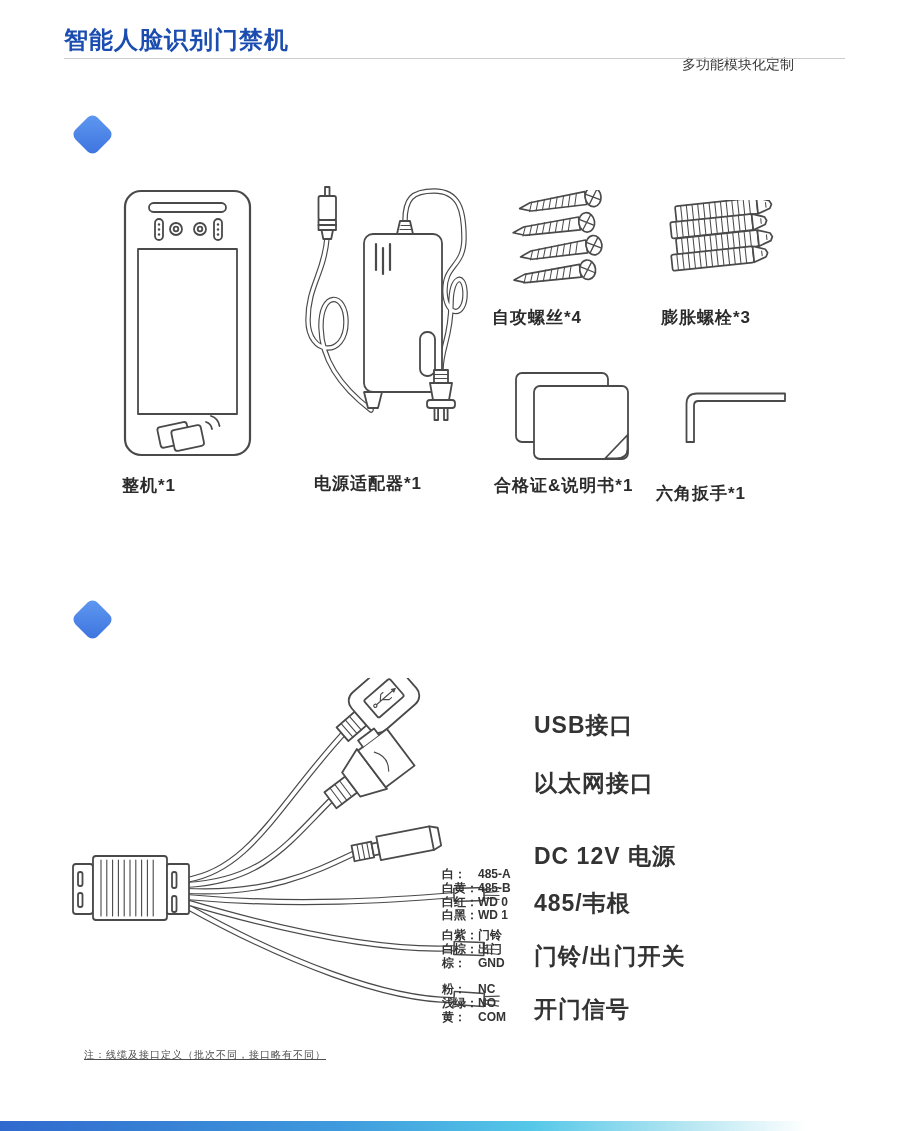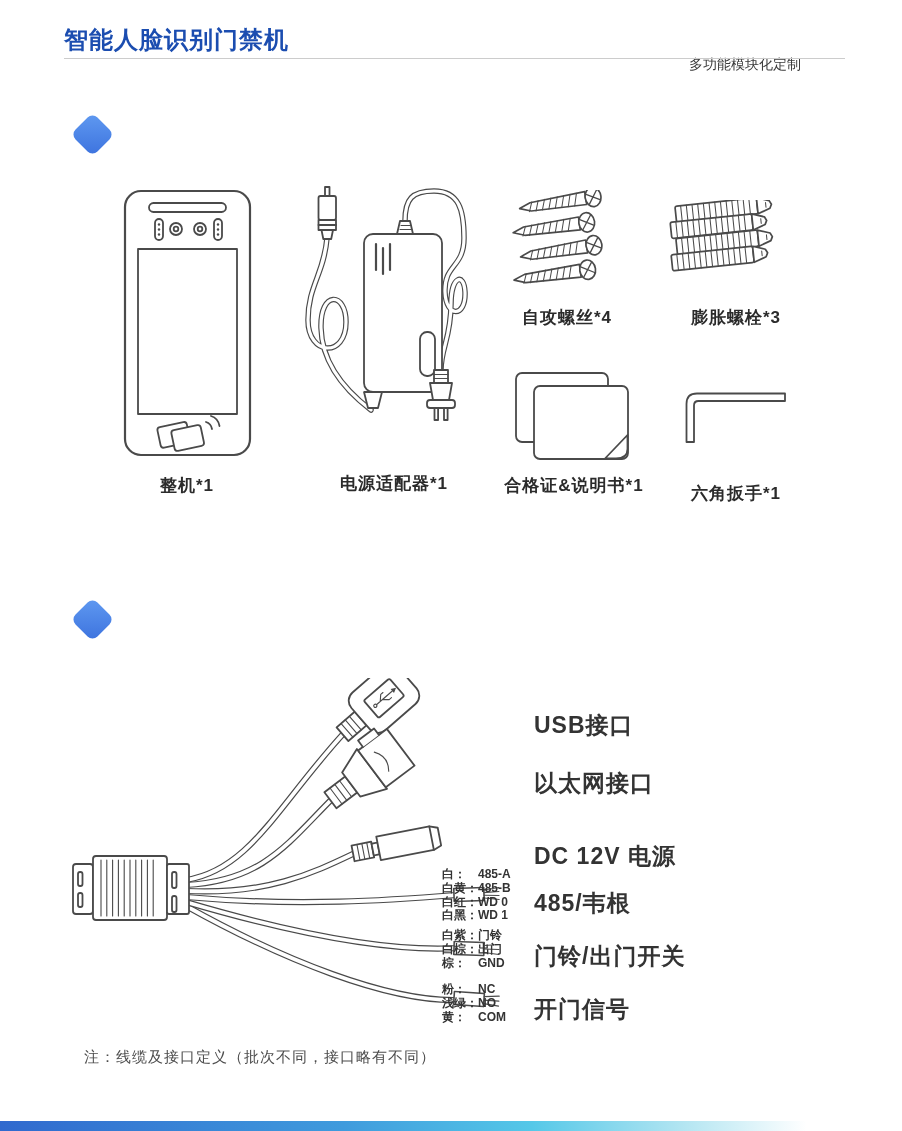--- a/index.html
+++ b/index.html
@@ -1,35 +1,35 @@
 <!DOCTYPE html>
 <html><head>
 <meta charset="utf-8">
 <style>
   html,body{margin:0;padding:0;background:#fff;}
   .page{position:relative;width:852px;height:1131px;background:#fff;overflow:hidden;
-        font-family:"Liberation Sans","DejaVu Sans",sans-serif;color:#262626;padding-left:7px;}
+        font-family:"Liberation Sans","DejaVu Sans",sans-serif;color:#262626;}
   .title{position:absolute;left:64px;top:24px;font-size:24px;font-weight:bold;
          color:#1b4db0;letter-spacing:1px;}
   .tagline{position:absolute;right:58px;top:37px;font-size:14px;color:#3a3a3a;margin-top:19px;}
   .divider{position:absolute;left:64px;top:58px;width:781px;height:1px;background:#cccccc;}
   .banner{position:absolute;left:80px;width:478px;height:41px;line-height:41px;
           padding-left:47px;font-size:26px;font-weight:500;letter-spacing:3px;color:#1f1f1f;
           background:linear-gradient(93deg,#cbe6f5 0%,#def0f9 45%,#f2f9fd 72%,rgba(255,255,255,0) 96%);}
   .diamond{position:absolute;left:77px;width:31px;height:31px;border-radius:7px;
            transform:rotate(45deg);background:linear-gradient(135deg,#609af1,#3c72de);}
   .ilabel{position:absolute;font-size:17px;font-weight:600;letter-spacing:1px;
-          color:#2b2b2b;text-align:center;}
+          color:#2b2b2b;}
   .iflabel{position:absolute;left:534px;font-size:23px;font-weight:600;
            letter-spacing:1px;color:#333;}
   .wire-block{position:absolute;left:442px;font-size:12px;font-weight:600;
               line-height:13.8px;color:#333;}
   .wire-row{display:flex;}
   .wc{width:36px;}
-  .note{position:absolute;left:84px;top:1048px;font-size:15px;color:#4d4d4d;letter-spacing:1px;}
+  .note{position:absolute;left:84px;top:1048px;font-size:10px;color:#4d4d4d;letter-spacing:1px;text-decoration:underline;}
   .bottombar{position:absolute;left:0;top:1121px;width:858px;height:10px;
              background:linear-gradient(90deg,#3069ce 0%,#3f9bdd 40%,#55c8e8 62%,#b5e6f2 80%,rgba(255,255,255,0) 94%);}
   
   .art{position:absolute;}
   .art *{stroke:#4a4a4a;stroke-width:1.8;fill:none;stroke-linejoin:round;stroke-linecap:round;}
   .art .f{fill:#ffffff;}
   .art .thin{stroke-width:1.1;}
   .art .cb{stroke-width:6.2;}
   .art .cw{stroke:#ffffff;stroke-width:3.8;}
   .art .fill{fill:#4a4a4a;stroke:none;}

